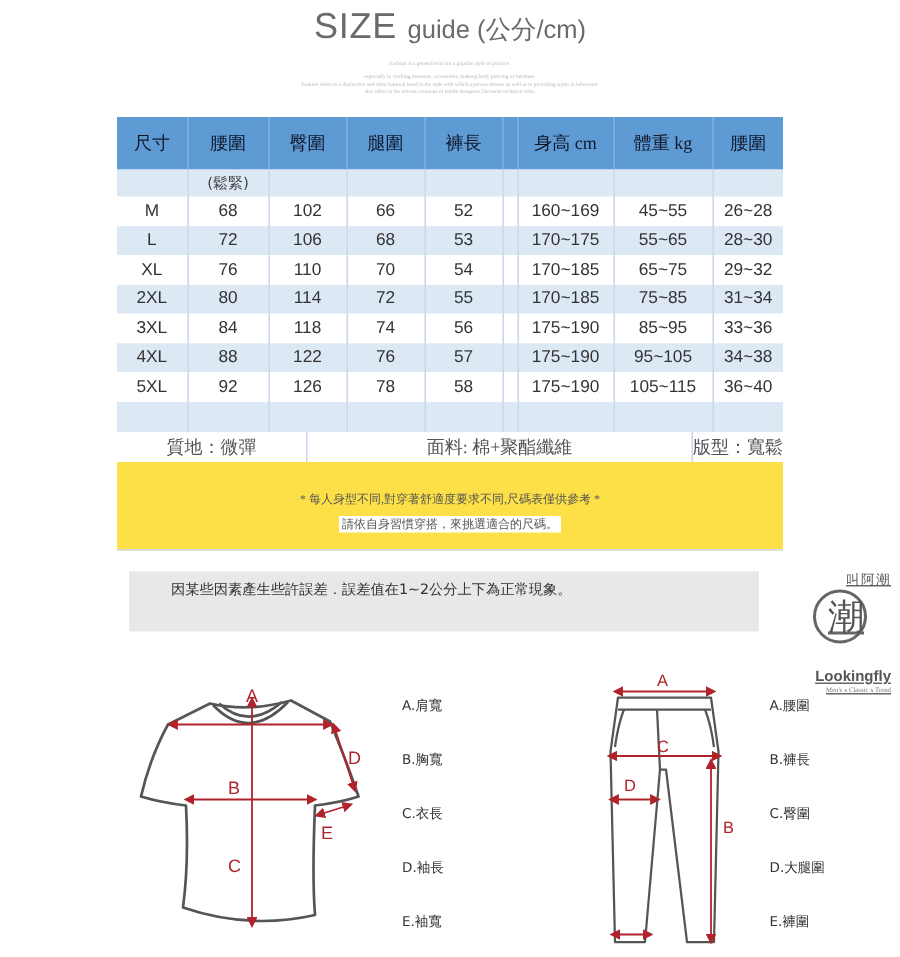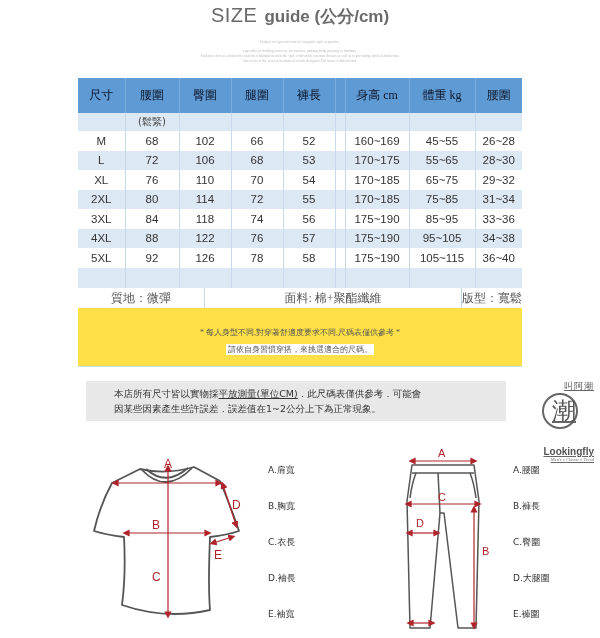--- a/index.html
+++ b/index.html
@@ -1,21 +1,21 @@
 <!DOCTYPE html>
 <html><head>
 <meta charset="utf-8">
 <style>
   * { box-sizing: border-box; margin: 0; padding: 0; }
   html, body { width: 600px; height: 638px; background: #ffffff; overflow: hidden; }
   body { position: relative; font-family: "DejaVu Sans", sans-serif; color: #333; }
 
   .title { position: absolute; left: 0; top: 4px; width: 600px; text-align: center; color: #6a6a6a; }
-  .title .big { font-family: "Liberation Sans", sans-serif; font-size: 20px; letter-spacing: 0.5px; font-weight: 300; }
-  .title .small { font-family: "Liberation Sans", sans-serif; font-size: 17px; margin-left: 2px; font-weight: bold; }
+  .title .big { font-family: "Liberation Sans", sans-serif; font-size: 24px; letter-spacing: 0.5px; font-weight: 300; }
+  .title .small { font-family: "Liberation Sans", sans-serif; font-size: 17px; margin-left: 2px; }
 
   .subtitle { position: absolute; left: 100px; top: 40px; width: 400px; text-align: center;
               font-family: "Liberation Serif", serif; color: #b8b8b8; font-size: 3.6px; line-height: 5px; }
   .subtitle .l1 { margin-bottom: 4px; }
 
   .table-wrap { position: absolute; left: 78px; top: 78px; width: 444px; background: #dde8f5; }
   table { border-collapse: collapse; width: 444px; table-layout: fixed; }
   td, th { text-align: center; font-size: 11px; height: 19.5px; padding: 0; border-right: 1px solid #c9d8ea; }
   td:last-child, th:last-child { border-right: none; }
   thead th { background: #5e9ad3; color: #0f172a; font-family: "Liberation Serif", serif; font-weight: normal; font-size: 12px; height: 35px; border-right: 1px solid #7aaddb; }
@@ -198,23 +198,20 @@
     <div style="width:60px; flex:1">版型：寬鬆</div>
   </div>
 
   <div class="notes">
     <div>* 每人身型不同,對穿著舒適度要求不同,尺碼表僅供參考 *</div>
     <div><span class="hl">請依自身習慣穿搭，來挑選適合的尺碼。</span></div>
   </div>
 </div>
 
 <div class="info-box">
-  <div>
-    <span>本店所有尺寸皆以實物採</span><u>平放測量(單位CM)</u><span>．此尺碼表僅供參考．可能會</span>
-  </div>
   <div>因某些因素產生些許誤差．誤差值在1~2公分上下為正常現象。</div>
 </div>
 
 <div class="logo">
   <div class="top">叫阿潮</div>
   <div class="circle">潮</div>
   <div class="brand">Lookingfly</div>
   <div class="tag">Men's x Classic x Trend</div>
 </div>
 

